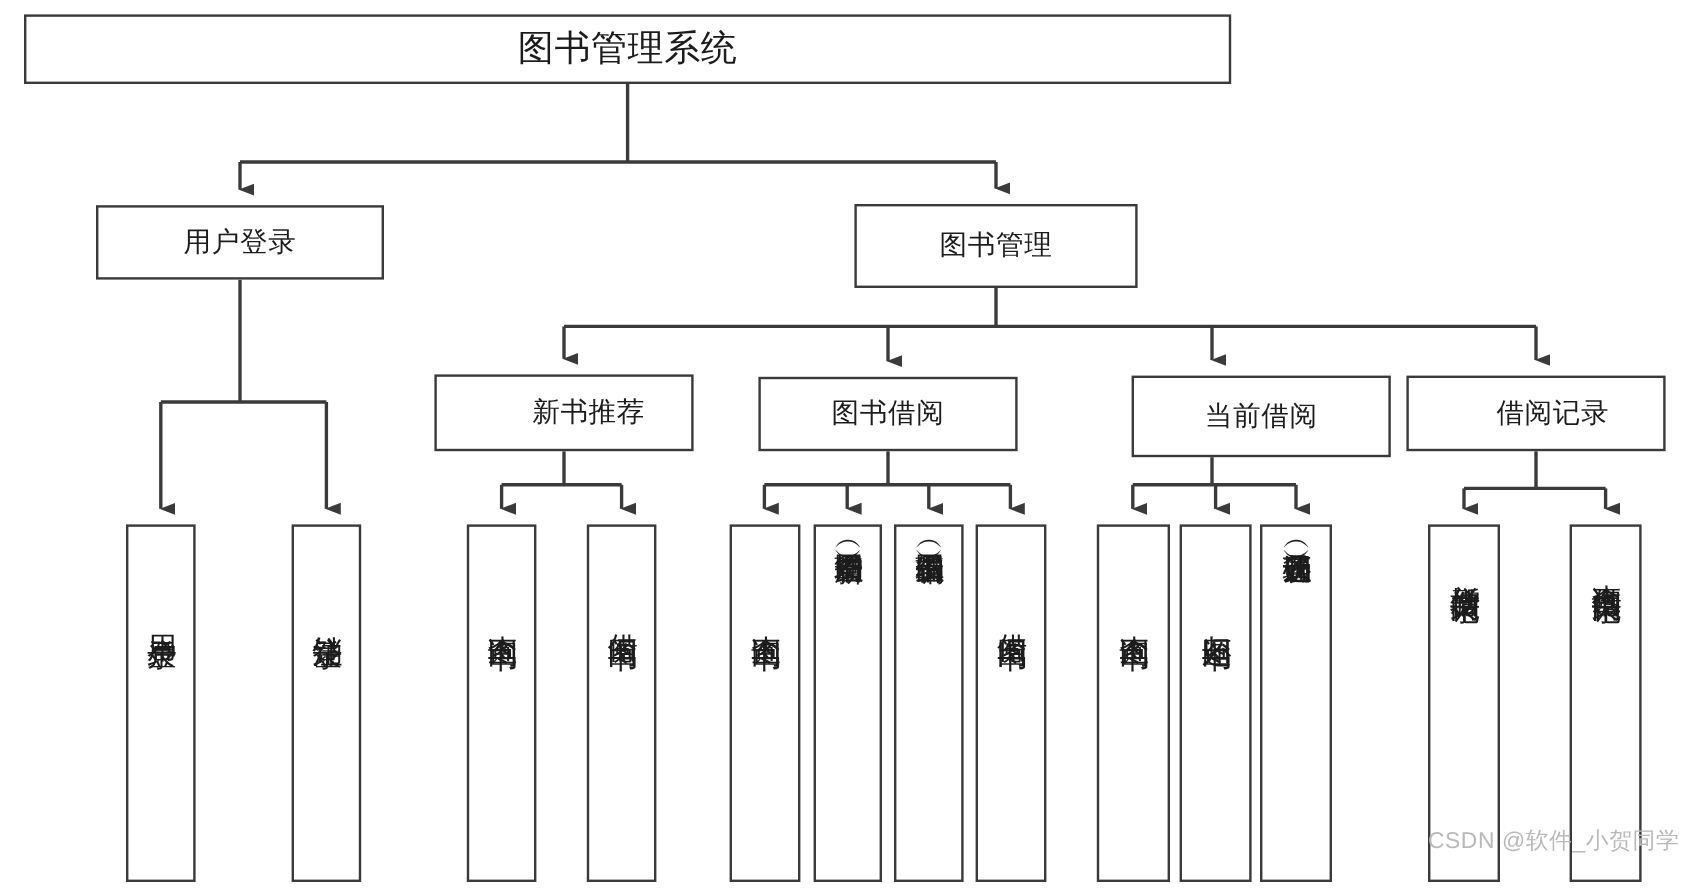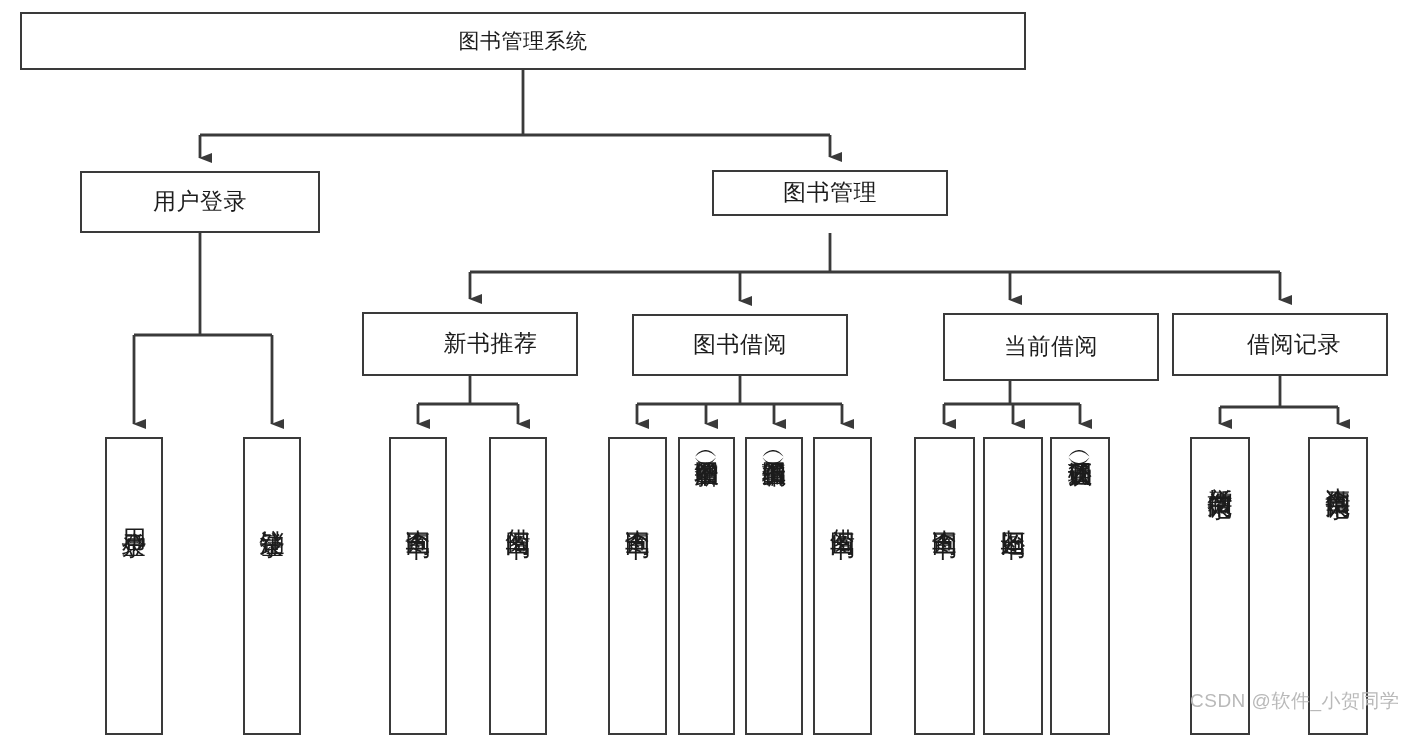--- a/index.html
+++ b/index.html
@@ -34,21 +34,21 @@
     display:block;
     text-align:center;
     line-height:1.02;
     letter-spacing:0.5px;
   }
   
   .node.h .lbl{
     font-size:23px;
     white-space:nowrap;
   }
-  .node.root .lbl{font-size:21px;}
+  .node.root .lbl{font-size:30px;}
   
   .node.v{
     align-items:flex-start;
     justify-content:center;
     padding-top:6px;
   }
   .node.v .lbl{
     writing-mode:vertical-rl;
     text-orientation:upright;
     font-size:25px;
@@ -125,21 +125,21 @@
     </g>
   </svg>
 
   <div class="node h root" style="left:20px;top:12px;width:1006px;height:58px;">
     <span class="lbl">图书管理系统</span>
   </div>
 
   <div class="node h" style="left:80px;top:171px;width:240px;height:62px;">
     <span class="lbl">用户登录</span>
   </div>
-  <div class="node h" style="left:712px;top:170px;width:236px;height:46px;">
+  <div class="node h" style="left:712px;top:170px;width:236px;height:70px;">
     <span class="lbl">图书管理</span>
   </div>
 
   <div class="node h" style="left:362px;top:312px;width:216px;height:64px;padding-left:41px;">
     <span class="lbl">新书推荐</span>
   </div>
   <div class="node h" style="left:632px;top:314px;width:216px;height:62px;justify-content:center;">
     <span class="lbl">图书借阅</span>
   </div>
   <div class="node h" style="left:902px;top:313px;width:216px;height:68px;margin-left:41px;">

